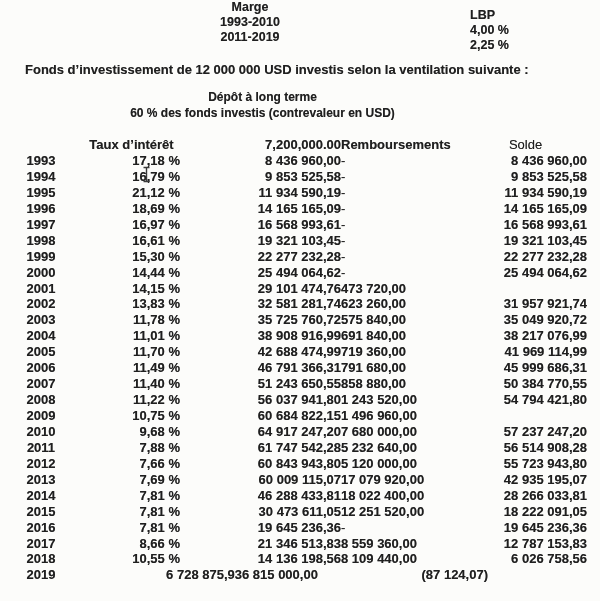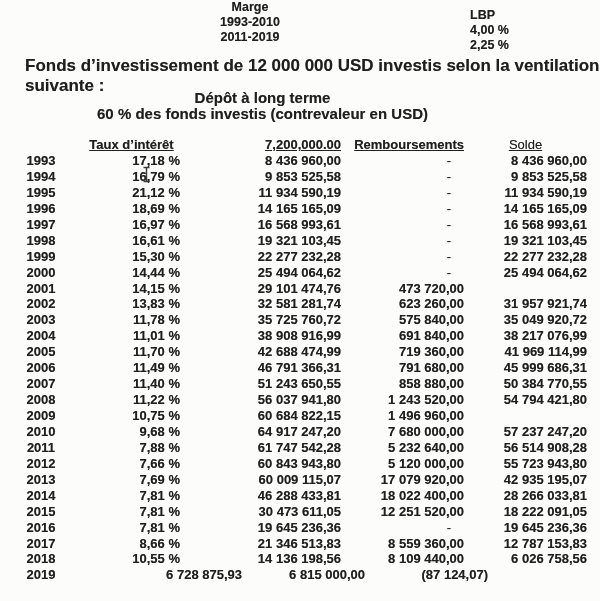--- a/index.html
+++ b/index.html
@@ -10,32 +10,32 @@
     color:#1f1f1f;
     -webkit-font-smoothing:antialiased;
   }
   .soft{ text-shadow:0 0 .4px rgba(40,40,40,.55); }
   
   .marge-block{position:absolute;left:0;top:8;width:500px;text-align:center;
     font-size:12.5px;line-height:15.2px;font-weight:700;}
   .lbp-block{position:absolute;left:470px;top:8px;width:130px;
     font-size:12.5px;line-height:15.2px;font-weight:700;}
   .marge-block{top:0;}
-  .intro-line{position:absolute;left:25px;top:56px;font-size:17px;font-weight:700;}
+  .intro-line{position:absolute;left:25px;top:62px;font-size:13px;font-weight:700;}
   
   .section-block{position:absolute;left:0;top:90px;width:525px;text-align:center;
-    font-size:15px;line-height:15.5px;font-weight:700;}
-  
-  .tbl{position:absolute;left:0;top:137px;width:600px;font-size:13px;text-decoration:underline;}
+    font-size:12px;line-height:15.5px;font-weight:700;}
+  
+  .tbl{position:absolute;left:0;top:137px;width:600px;font-size:13px;}
   .tr{display:flex;height:15.95px;line-height:15.95px;white-space:nowrap;}
   .td{box-sizing:border-box;}
   .c-year{width:82px;text-align:center;font-weight:700;}
   .c-rate{width:99px;text-align:right;padding-right:1px;font-weight:700;}
   .c-dep {width:160px;text-align:right;font-weight:700;}
-  .c-remb{width:123px;text-align:right;font-weight:700;}
+  .c-remb{width:123px;text-align:left;font-weight:700;}
   .c-sol {width:123px;text-align:right;font-weight:700;}
   .thead .c-rate{text-align:center;padding-right:0;}
   .thead .c-dep{font-weight:700;}
   .thead .c-remb{font-weight:700;}
   .thead .c-sol{text-align:center;font-weight:400;}
   .dash{padding-right:13px;font-weight:400;}
   .tbody{position:absolute;left:0;top:16px;}
   
   .ibeam{position:absolute;left:142px;top:166px;width:9px;height:17px;}
 </style>

